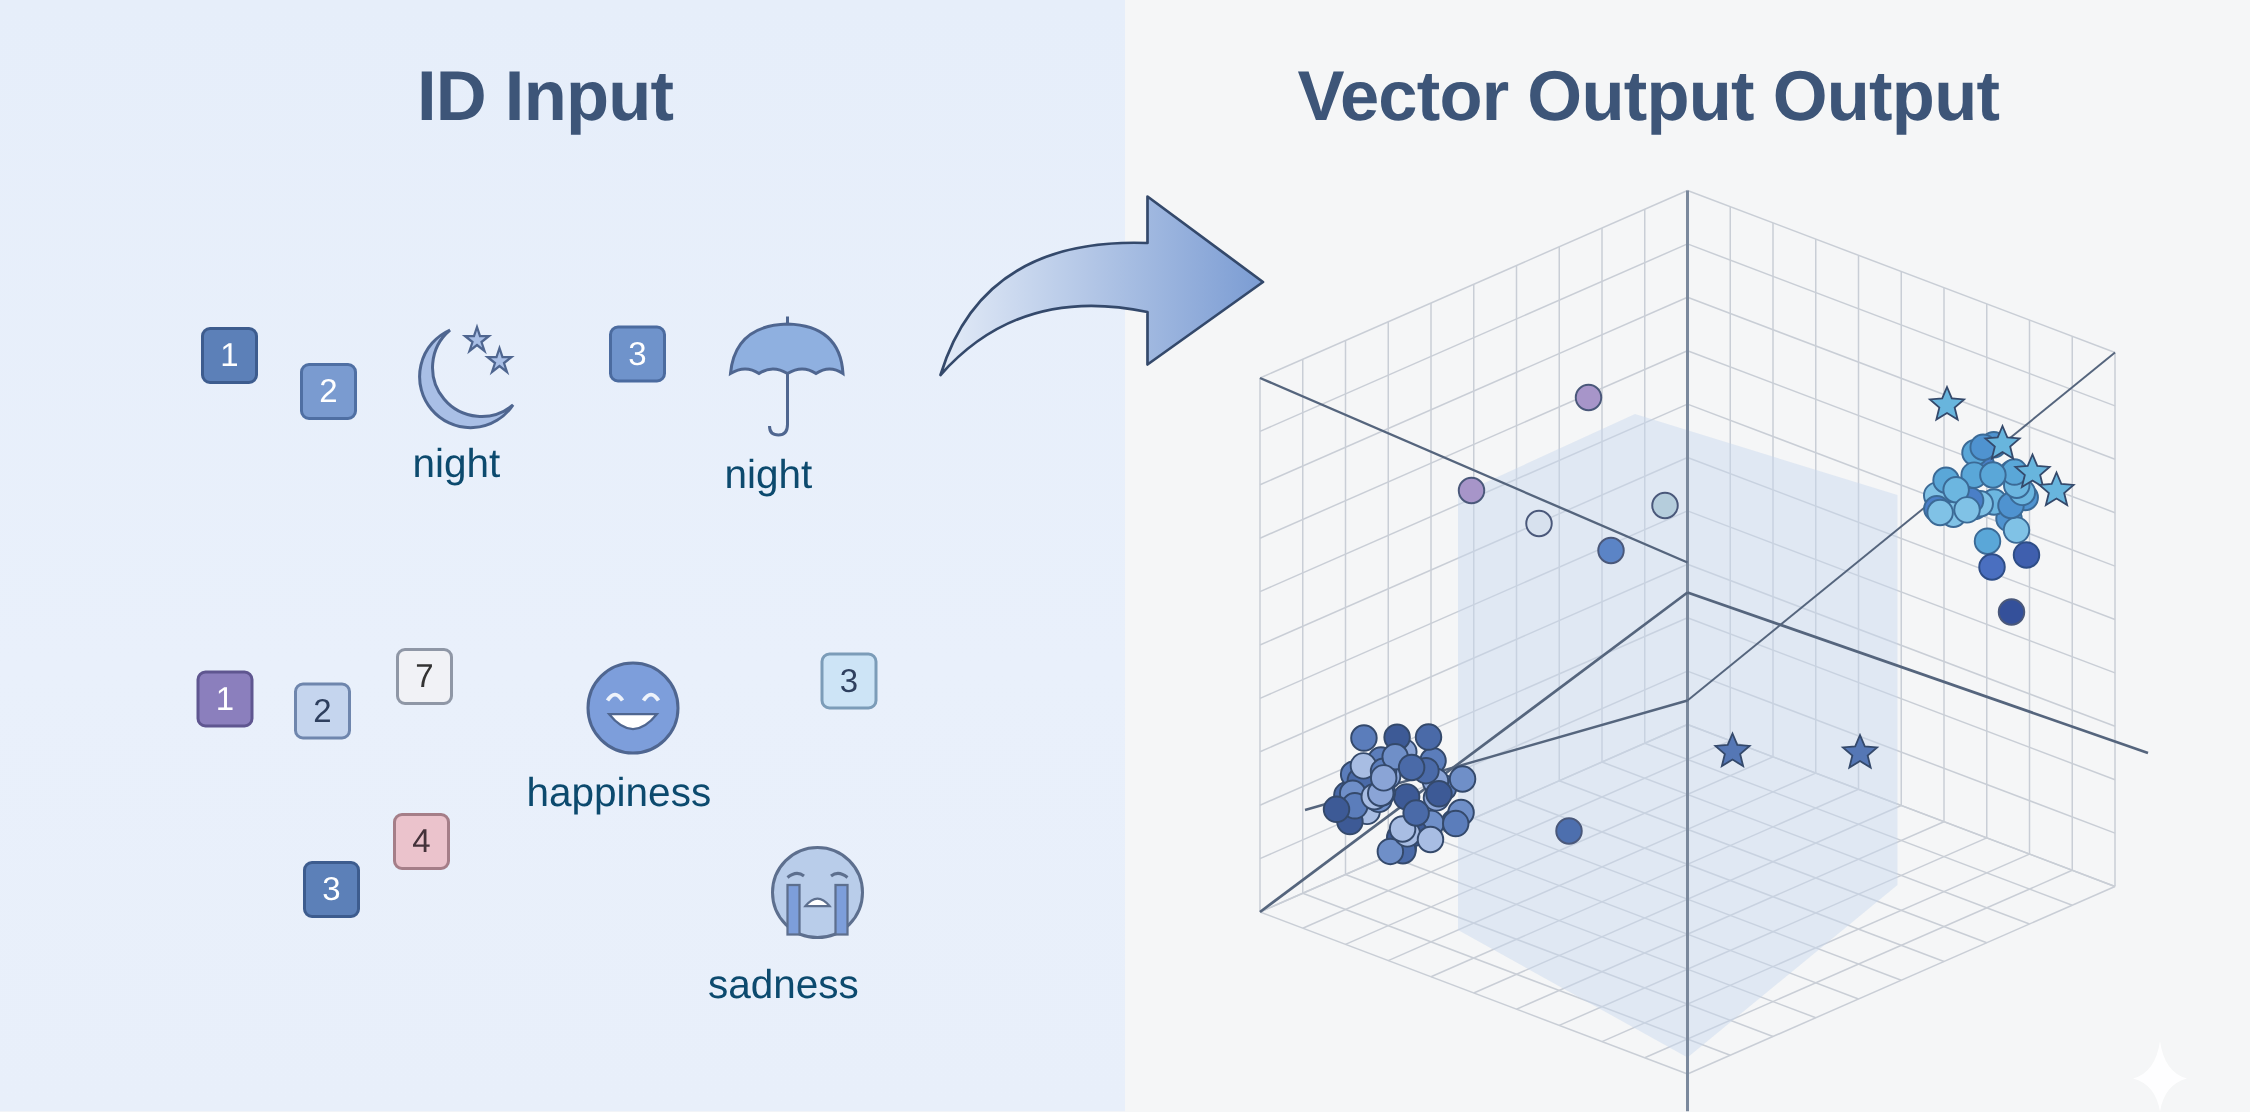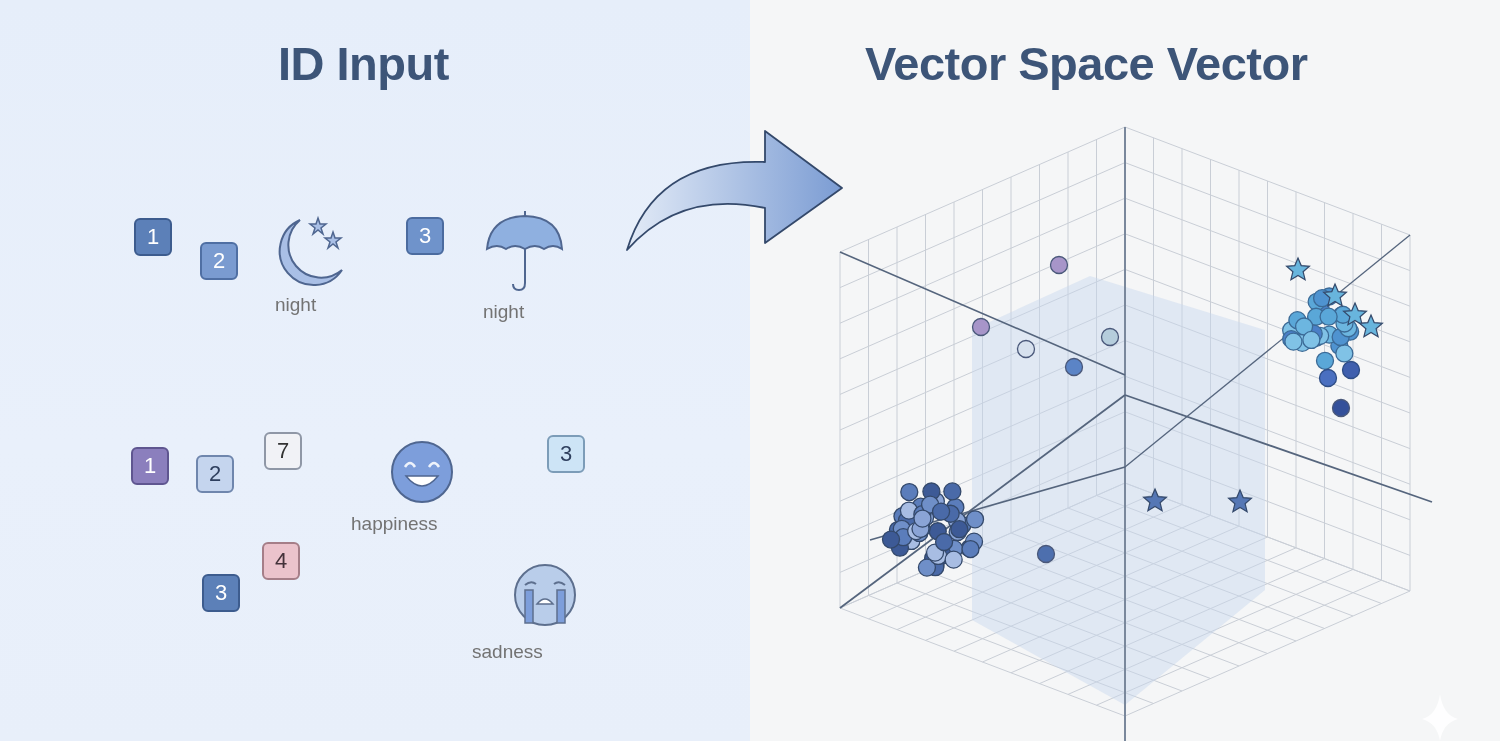--- a/index.html
+++ b/index.html
@@ -3,31 +3,31 @@
 <meta charset="utf-8">
 <style>
   html, body { margin:0; padding:0; }
   body { width:1500px; height:741px; position:relative; overflow:hidden; background:#f5f6f7; font-family:"Liberation Sans", sans-serif; }
   .panel-left { position:absolute; left:0; top:0; width:750px; height:741px; background:linear-gradient(180deg,#e6eefa 0%,#e9f0fb 60%,#e8effa 100%); }
   .panel-right { position:absolute; left:750px; top:0; width:750px; height:741px; background:#f5f6f7; }
   .title { position:absolute; top:36px; font-weight:bold; color:#3d5578; font-size:47px; letter-spacing:-0.5px; white-space:nowrap; }
   .title-left { left:278px;text-align:right; }
   .title-right { left:865px; }
   .badge { position:absolute; width:38px; height:38px; border-radius:6px; box-sizing:border-box; border:2px solid; display:flex; align-items:center; justify-content:center; font-size:22px; }
-  .word { position:absolute; font-size:19px; color:#737373; white-space:nowrap; }
+  .word { position:absolute; font-size:27px; color:#0c4a6e; white-space:nowrap; }
   svg { position:absolute; left:0; top:0; overflow:visible; }
 </style>
 </head>
 <body>
 
 <div class="panel-left"></div>
 <div class="panel-right"></div>
 
 <div class="title title-left">ID Input</div>
-<div class="title title-right">Vector Space Vector</div>
+<div class="title title-right">Vector Output Output</div>
 
 <div id="left-items">
     <div class="badge" style="left: 134px; top: 218px; background: rgb(92, 128, 184); border-color: rgb(61, 92, 142); color: rgb(255, 255, 255);">1</div>
     <div class="badge" style="left: 200px; top: 242px; background: rgb(122, 155, 208); border-color: rgb(79, 111, 163); color: rgb(255, 255, 255);">2</div>
     <div class="badge" style="left: 406px; top: 217px; background: rgb(111, 147, 203); border-color: rgb(75, 107, 159); color: rgb(255, 255, 255);">3</div>
     <div class="word" style="left: 275px; top: 294px;">night</div>
     <div class="word" style="left: 483px; top: 301px;">night</div>
     <div class="badge" style="left: 131px; top: 447px; background: rgb(139, 127, 189); border-color: rgb(95, 86, 144); color: rgb(255, 255, 255);">1</div>
     <div class="badge" style="left: 196px; top: 455px; background: rgb(197, 213, 238); border-color: rgb(111, 134, 173); color: rgb(46, 63, 94);">2</div>
     <div class="badge" style="left: 264px; top: 432px; background: rgb(241, 242, 246); border-color: rgb(143, 151, 166); color: rgb(51, 51, 51);">7</div>

